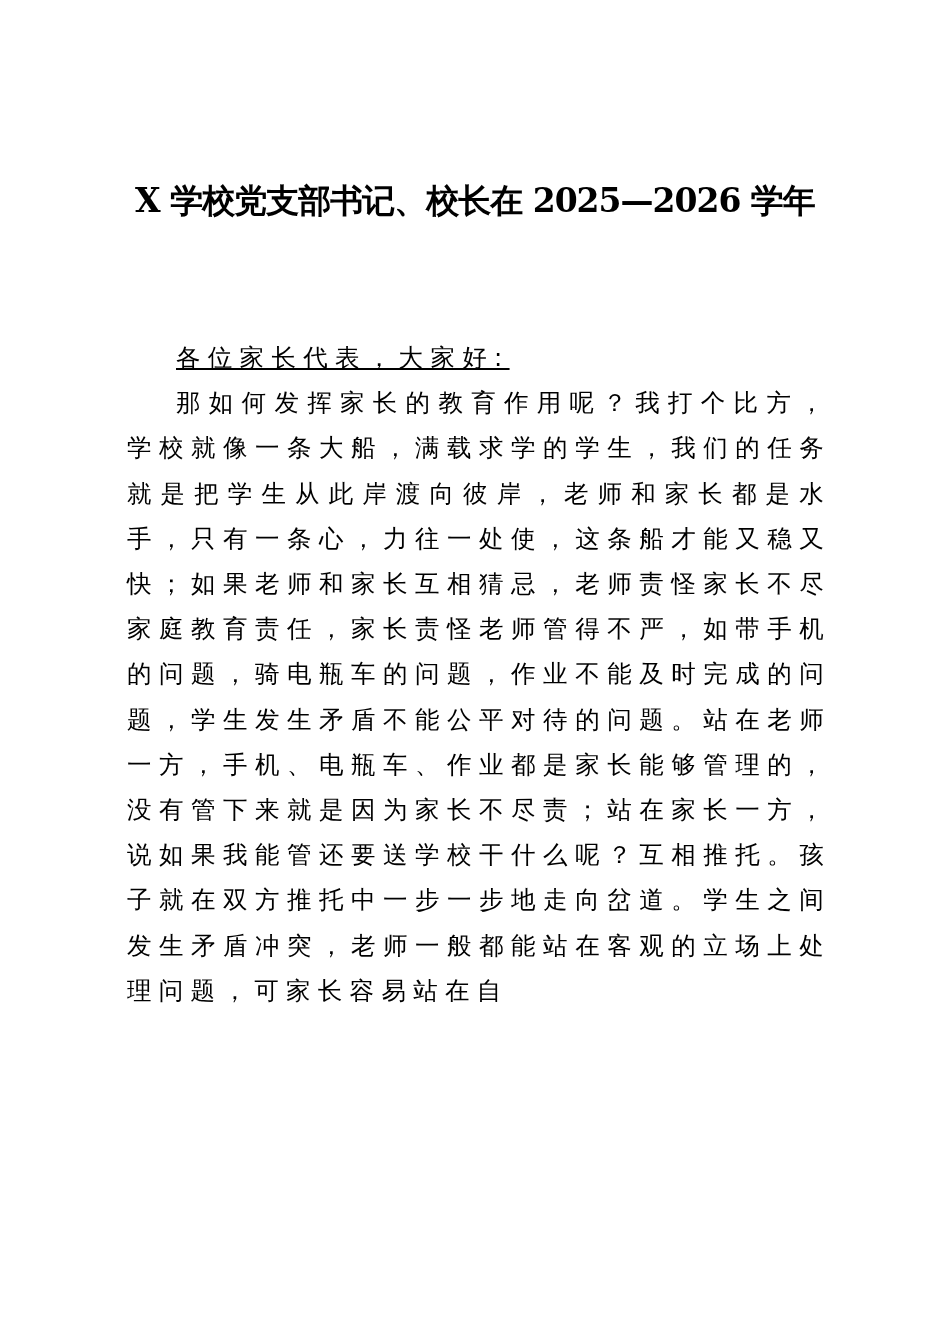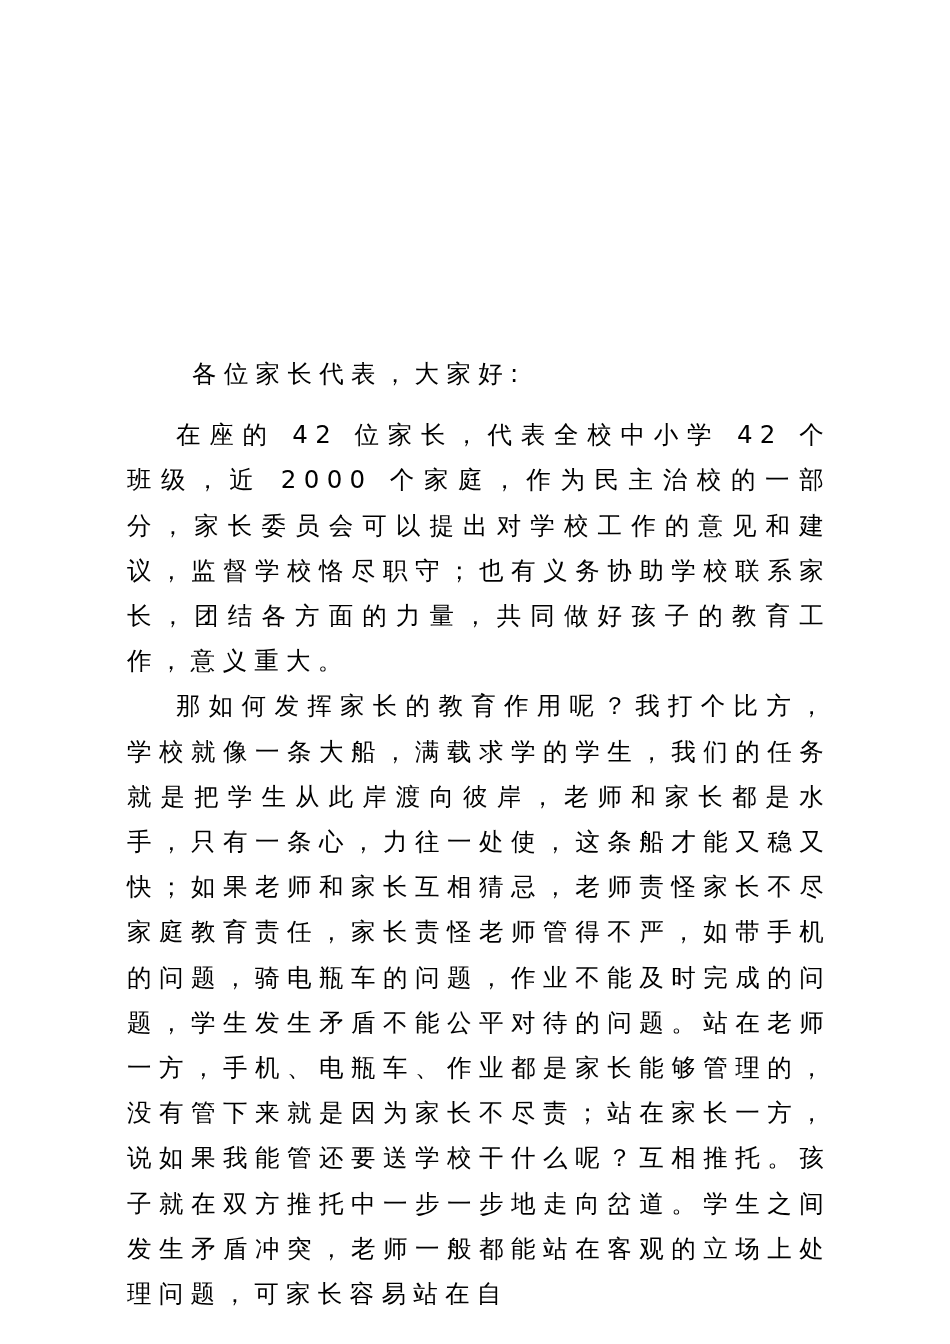--- a/index.html
+++ b/index.html
@@ -51,29 +51,30 @@
       text-align: justify;
     }
     .para {
       margin: 0;
       text-indent: 2em;
       word-break: break-all;
       text-align: justify;
       text-align-last: left;
     }
     .greeting {
-      margin: 16px;
+      margin: 0;
       text-indent: 2em;
+      text-decoration: underline;
     }
   </style>
 </head>
 <body>
 
 <div class="page">
   <h1 class="title">
+    <span class="line">X 学校党支部书记、校长在 2025—2026 学年</span>
   </h1>
 
   <div class="body">
     <p class="greeting">各位家长代表，大家好:</p>
-    <p class="para">在座的 42 位家长，代表全校中小学 42 个班级，近 2000 个家庭，作为民主治校的一部分，家长委员会可以提出对学校工作的意见和建议，监督学校恪尽职守；也有义务协助学校联系家长，团结各方面的力量，共同做好孩子的教育工作，意义重大。</p>
     <p class="para">那如何发挥家长的教育作用呢？我打个比方，学校就像一条大船，满载求学的学生，我们的任务就是把学生从此岸渡向彼岸，老师和家长都是水手，只有一条心，力往一处使，这条船才能又稳又快；如果老师和家长互相猜忌，老师责怪家长不尽家庭教育责任，家长责怪老师管得不严，如带手机的问题，骑电瓶车的问题，作业不能及时完成的问题，学生发生矛盾不能公平对待的问题。站在老师一方，手机、电瓶车、作业都是家长能够管理的，没有管下来就是因为家长不尽责；站在家长一方，说如果我能管还要送学校干什么呢？互相推托。孩子就在双方推托中一步一步地走向岔道。学生之间发生矛盾冲突，老师一般都能站在客观的立场上处理问题，可家长容易站在自</p>
   </div>
 </div>
 
 </body></html>

